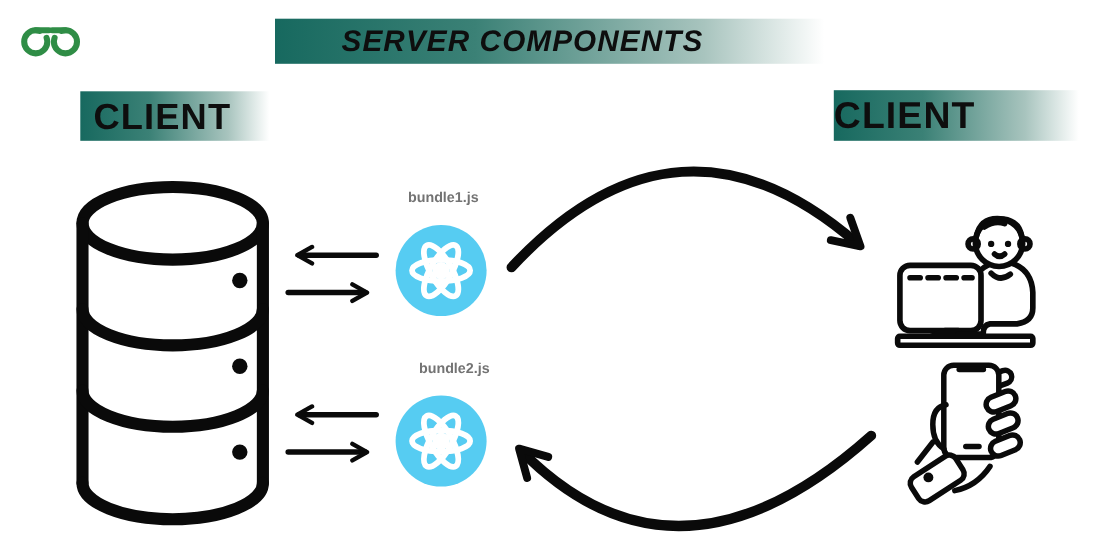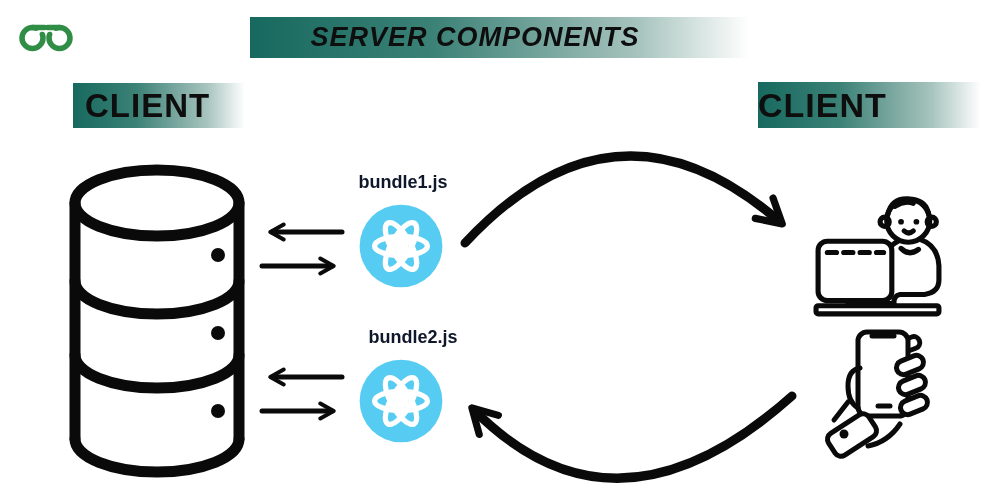--- a/index.html
+++ b/index.html
@@ -12,21 +12,21 @@
   .teal-band{
     background:linear-gradient(90deg,#17695f 0%,#3b8176 35%,#a8c4be 75%,#ffffff 96%);
     display:flex;align-items:center;color:#0e0e0e;font-weight:bold;
   }
   .title-banner{left:250px;top:17px;width:520px;height:41px;font-size:27px;letter-spacing:1px;
     justify-content:center;padding-right:70px;box-sizing:border-box;font-style:italic;}
   .server-label{left:73px;top:83px;width:179px;height:45px;font-size:33px;letter-spacing:1px;
     padding-left:12px;box-sizing:border-box;}
   .client-label{left:758px;top:82px;width:232px;height:46px;font-size:34px;letter-spacing:1px;
     box-sizing:border-box;}
-  .bundle-label{width:130px;text-align:center;font-size:18px;font-weight:bold;color:#0f172a;}
+  .bundle-label{width:130px;text-align:center;font-size:13px;font-weight:bold;color:#737373;}
   .icon-svg{display:block;}
   svg{overflow:visible;}
 </style>
 </head>
 <body>
 
 <div id="canvas">
 
   <svg width="0" height="0" class="abs" aria-hidden="true">
     <defs>

